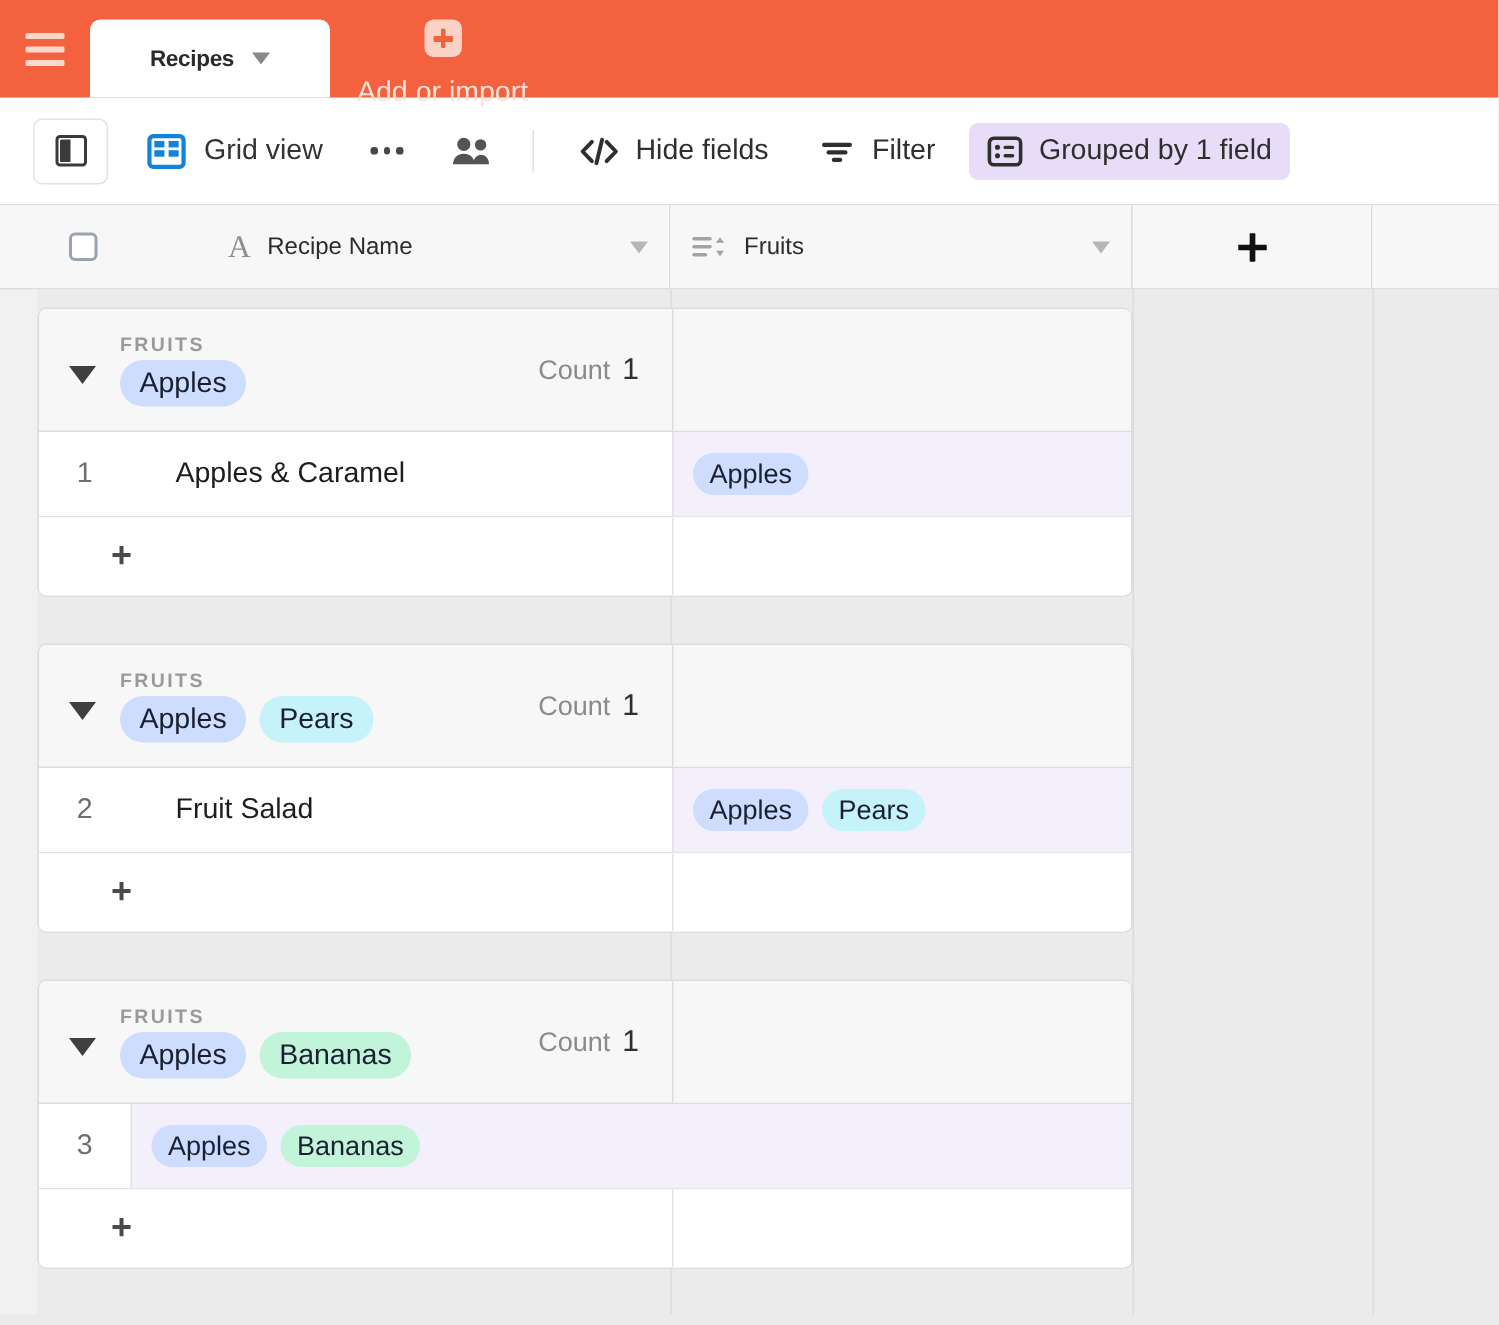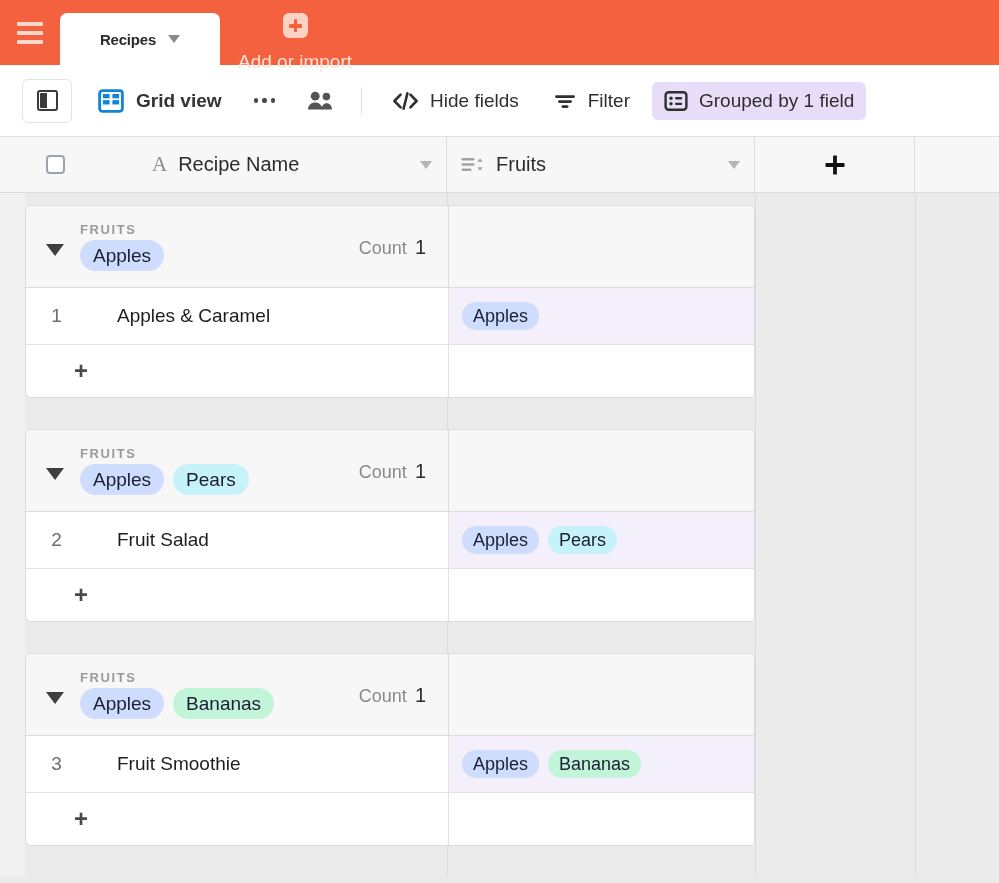--- a/index.html
+++ b/index.html
@@ -116,21 +116,21 @@
     background: #3a3a3a;
     border-radius: 1px 0 0 1px;
   }
   .gridview-btn {
     display: flex; align-items: center; gap: 12px;
     margin-left: 20px; padding: 6px 6px;
     cursor: pointer;
   }
   .grid-icon { width: 26px; height: 26px; flex: none; }
   .gridview-label {
-    font-size: 19px; font-weight: bold; color: #333;
+    font-size: 19px; font-weight: normal; color: #333;
   }
   .dots-btn {
     margin-left: 16px; padding: 6px 10px; cursor: pointer;
     display: flex; align-items: center; gap: 4px;
   }
   .dots-btn i {
     display: block; width: 4.5px; height: 4.5px;
     border-radius: 50%; background: #474747;
   }
   .people-btn { margin-left: 14px; padding: 4px 8px; cursor: pointer; display:flex; align-items:center;}
@@ -178,21 +178,21 @@
   .hdr-name { width: 337px; padding-left: 42px; }
   .hdr-fruits { width: 308px; }
   .hdr-plus {
     width: 160px;
     display: flex; align-items: center; justify-content: center;
     background: #f7f7f8;
     border-right: 1px solid #dcdcdc;
     cursor: pointer;
   }
   .hdr-tail { flex: 1; background: #f7f7f8; }
-  .hdr-label { font-size: 20px; color: #2c2c2c; }
+  .hdr-label { font-size: 16px; color: #2c2c2c; }
   .hdr-caret {
     position: absolute; right: 14px;
     width: 0; height: 0;
     border-left: 6px solid transparent;
     border-right: 6px solid transparent;
     border-top: 8px solid #b6b6b6;
   }
   .typeA {
     font-size: 21px; color: #8e8e8e; font-weight: normal;
     font-family: "Liberation Serif", serif;
@@ -512,21 +512,20 @@
             </div>
             <div class="gh-count">
               <span class="lbl">Count</span>
               <span class="val">1</span>
             </div>
           </div>
           <div class="gh-right"></div>
         </div>
         <div class="data-row">
           <div class="dr-num">3</div>
-          <div class="dr-name">Fruit Smoothie</div>
           <div class="dr-fruits">
             <span class="pill sm" style="background: rgb(206, 220, 253);">Apples</span>
             <span class="pill sm" style="background: rgb(193, 244, 216);">Bananas</span>
           </div>
         </div>
         <div class="add-row">
           <div class="ar-left">
             <span class="plus-glyph">+</span>
           </div>
           <div class="ar-right"></div>

